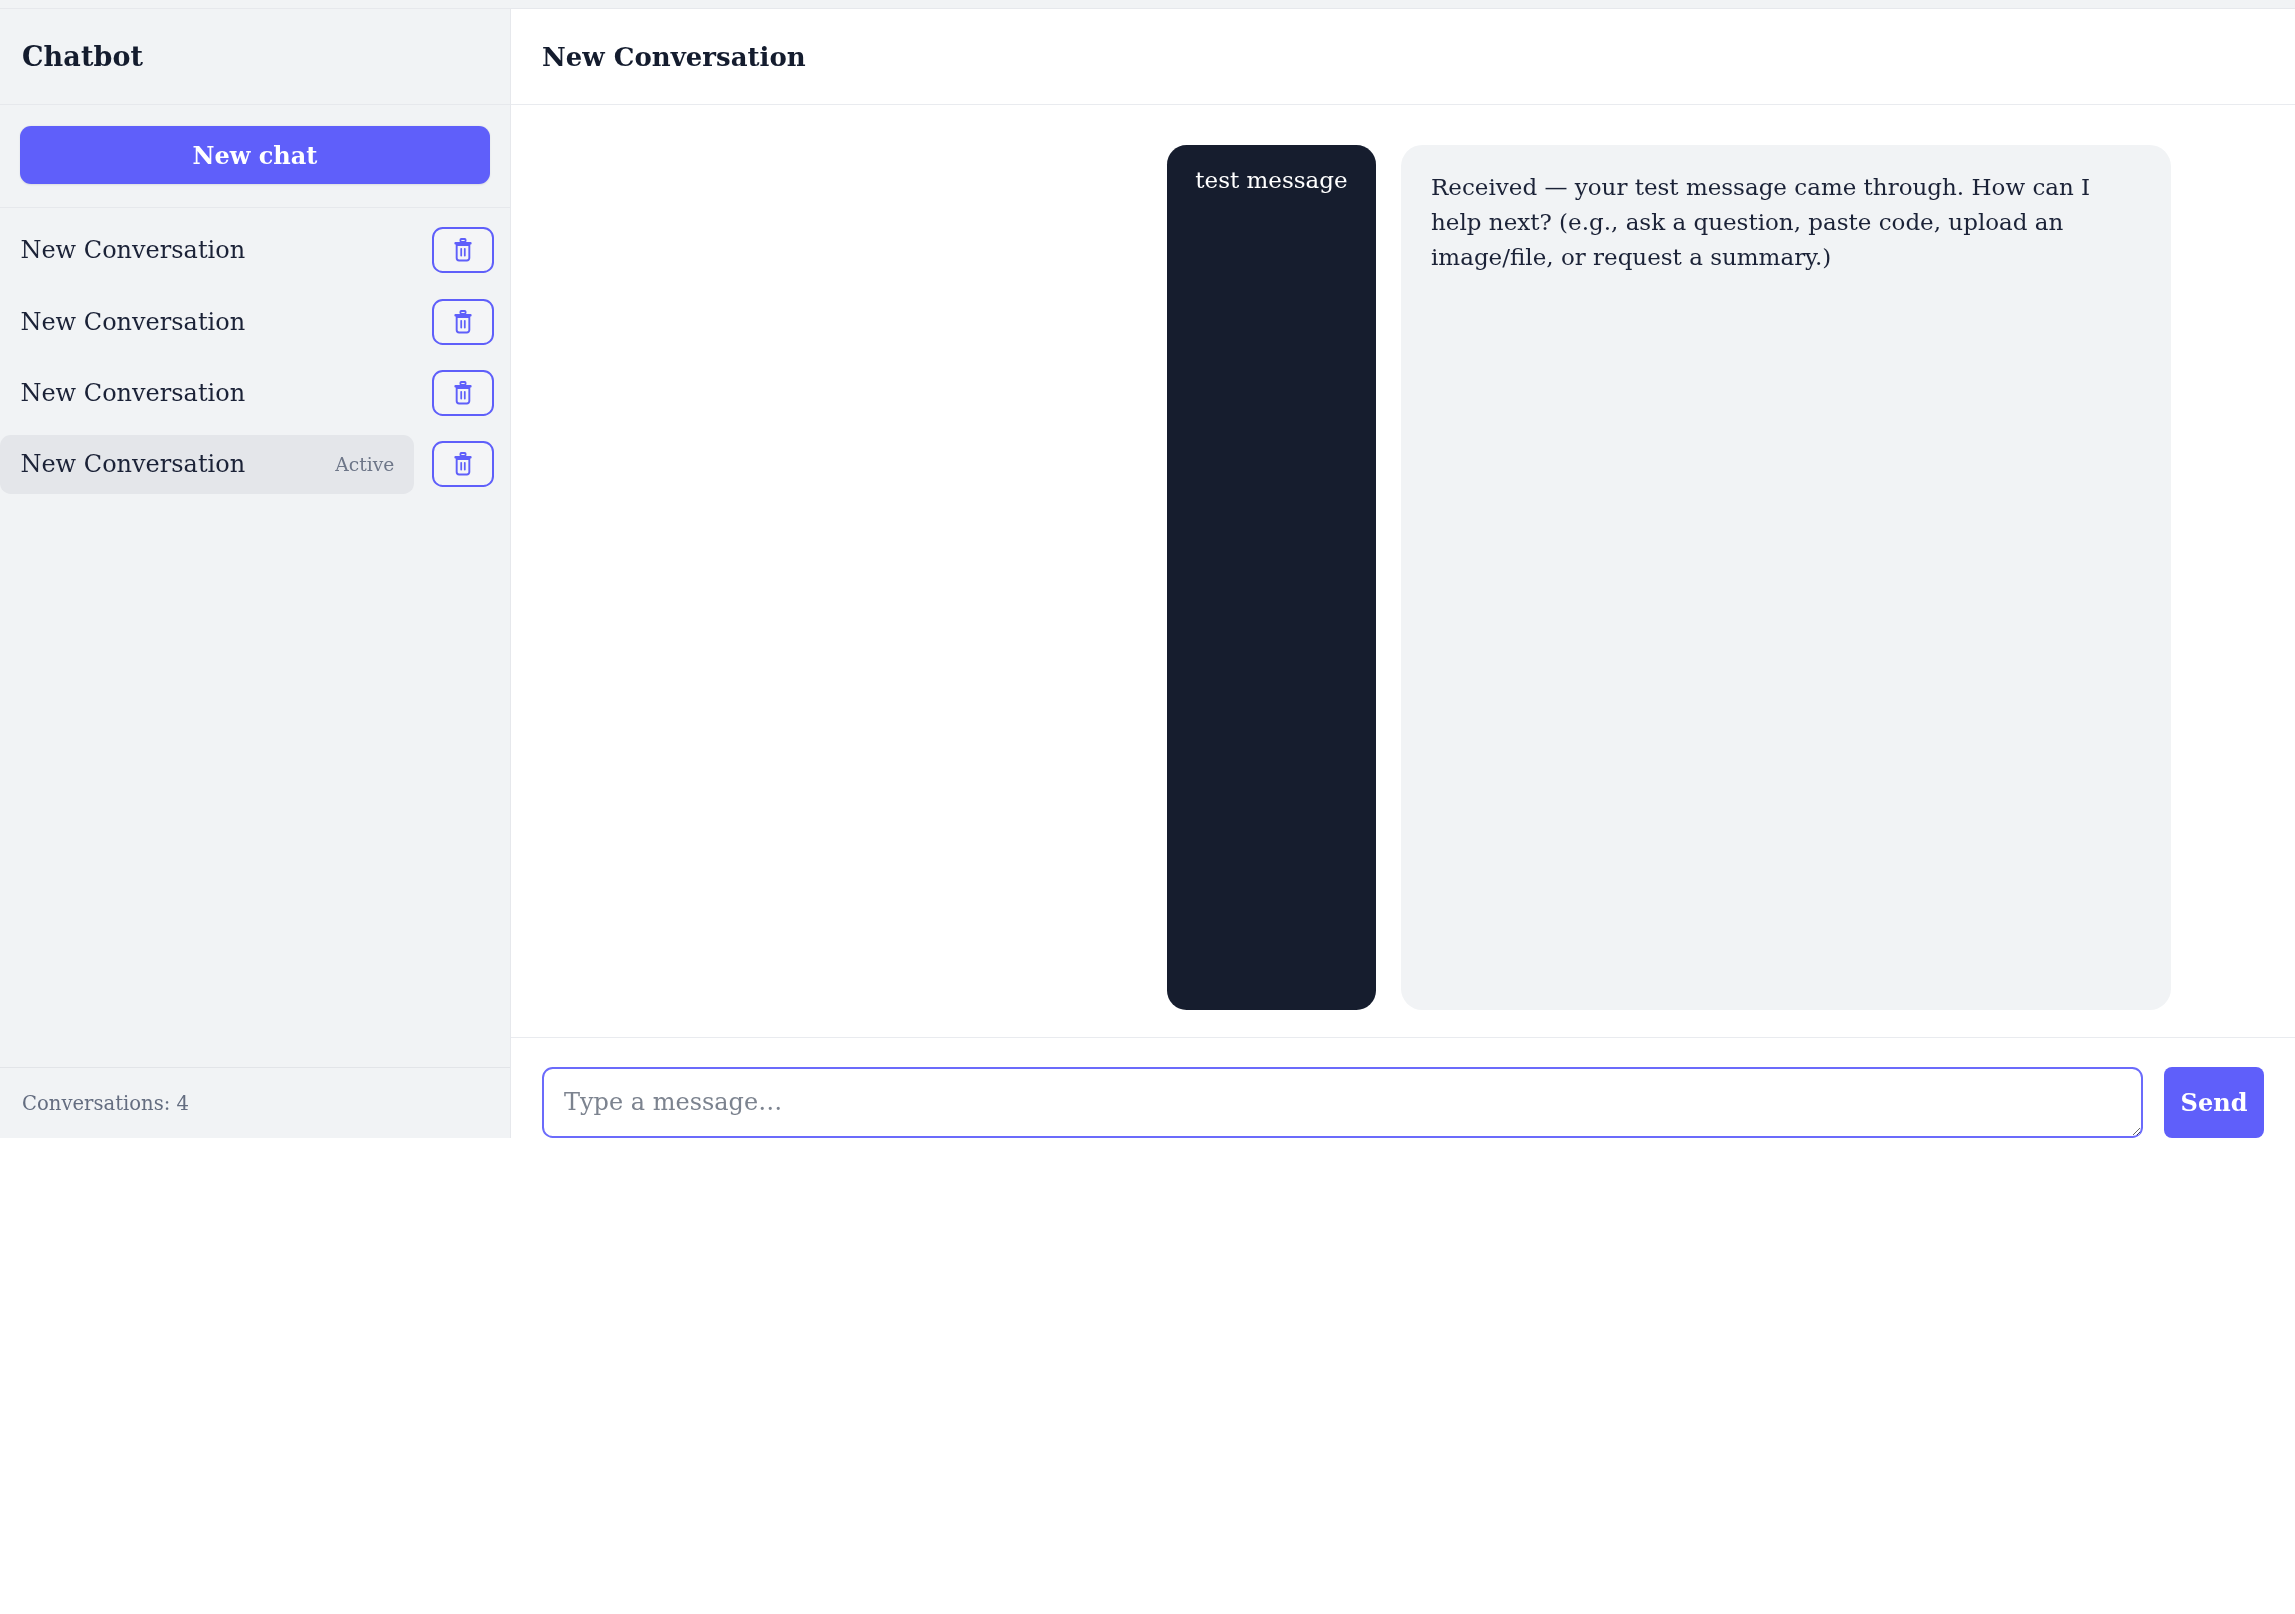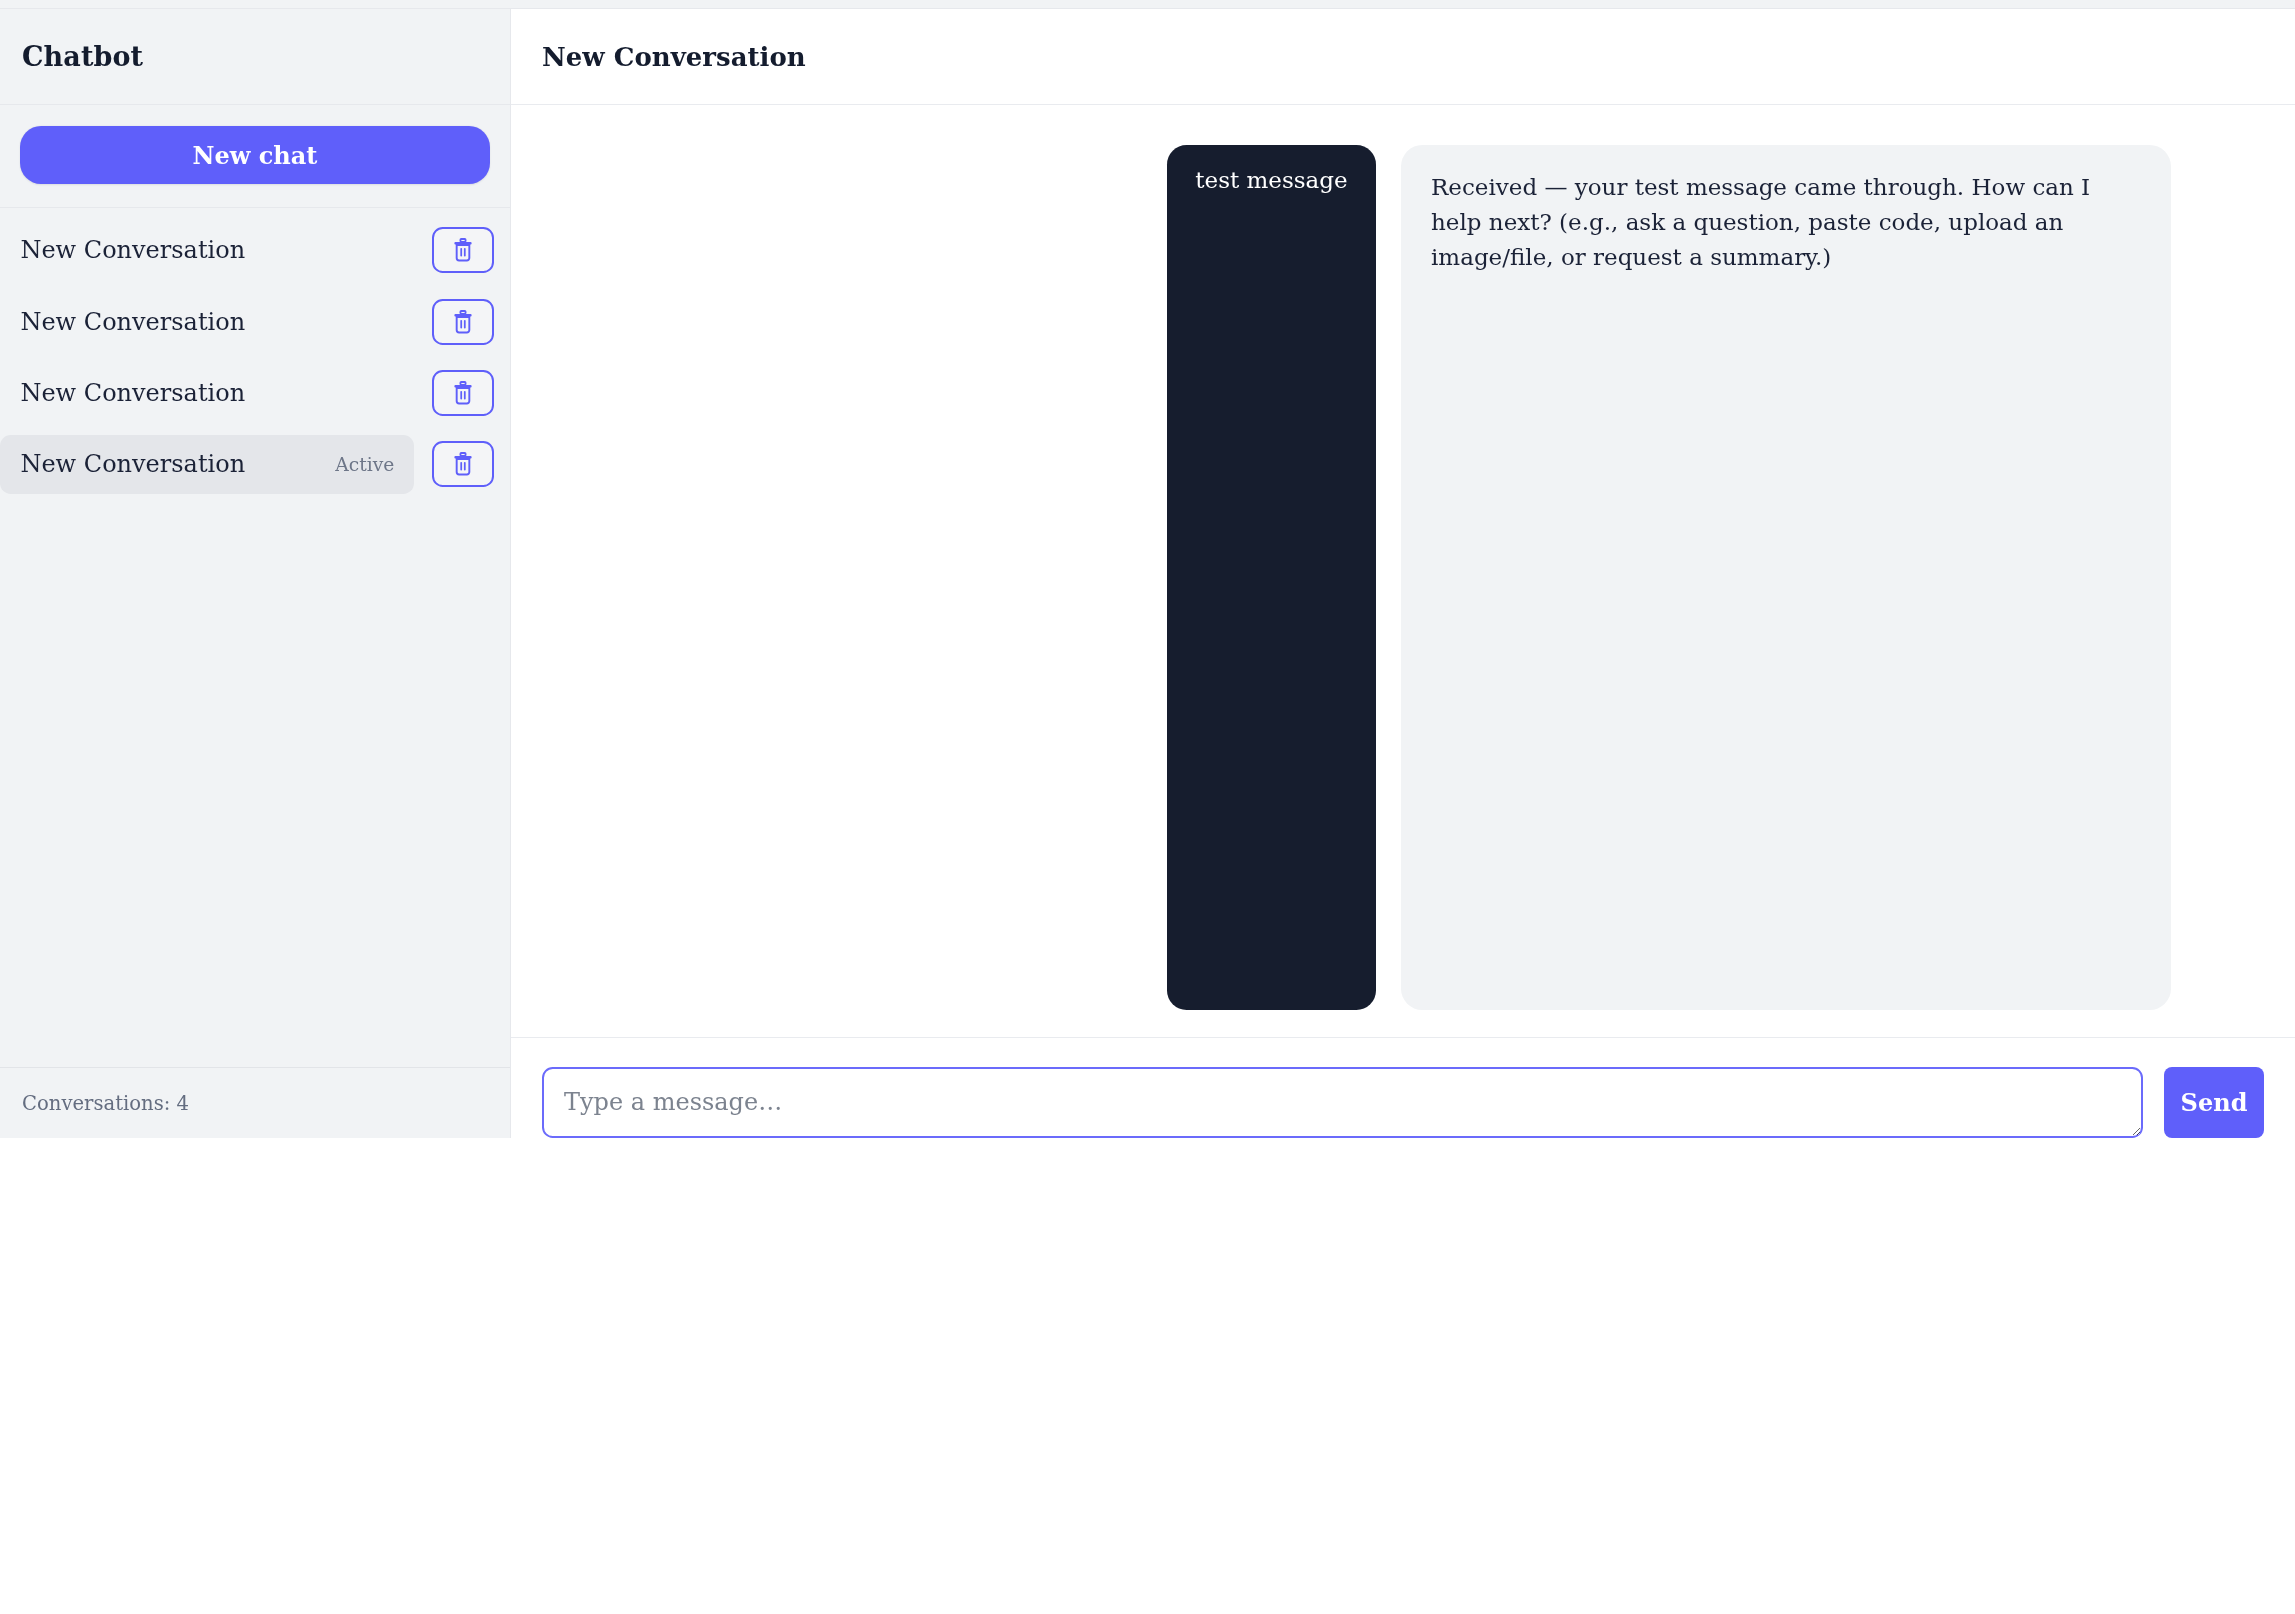--- a/index.html
+++ b/index.html
@@ -68,21 +68,21 @@
     flex: 0 0 auto;
   }
 
   .newchat-btn {
     display: block;
     width: 100%;
     height: 58px;
     background: #5f5ffa;
     color: #ffffff;
     border: none;
-    border-radius: 21px;
+    border-radius: 11px;
     font-family: "DejaVu Serif", "Liberation Serif", serif;
     font-size: 24px;
     font-weight: 700;
     cursor: pointer;
     box-shadow: 0 0.9px 1.8px rgba(20,28,46,0.10);
     text-align: center;
   }
 
   .conv-list {
     flex: 1 1 auto;

